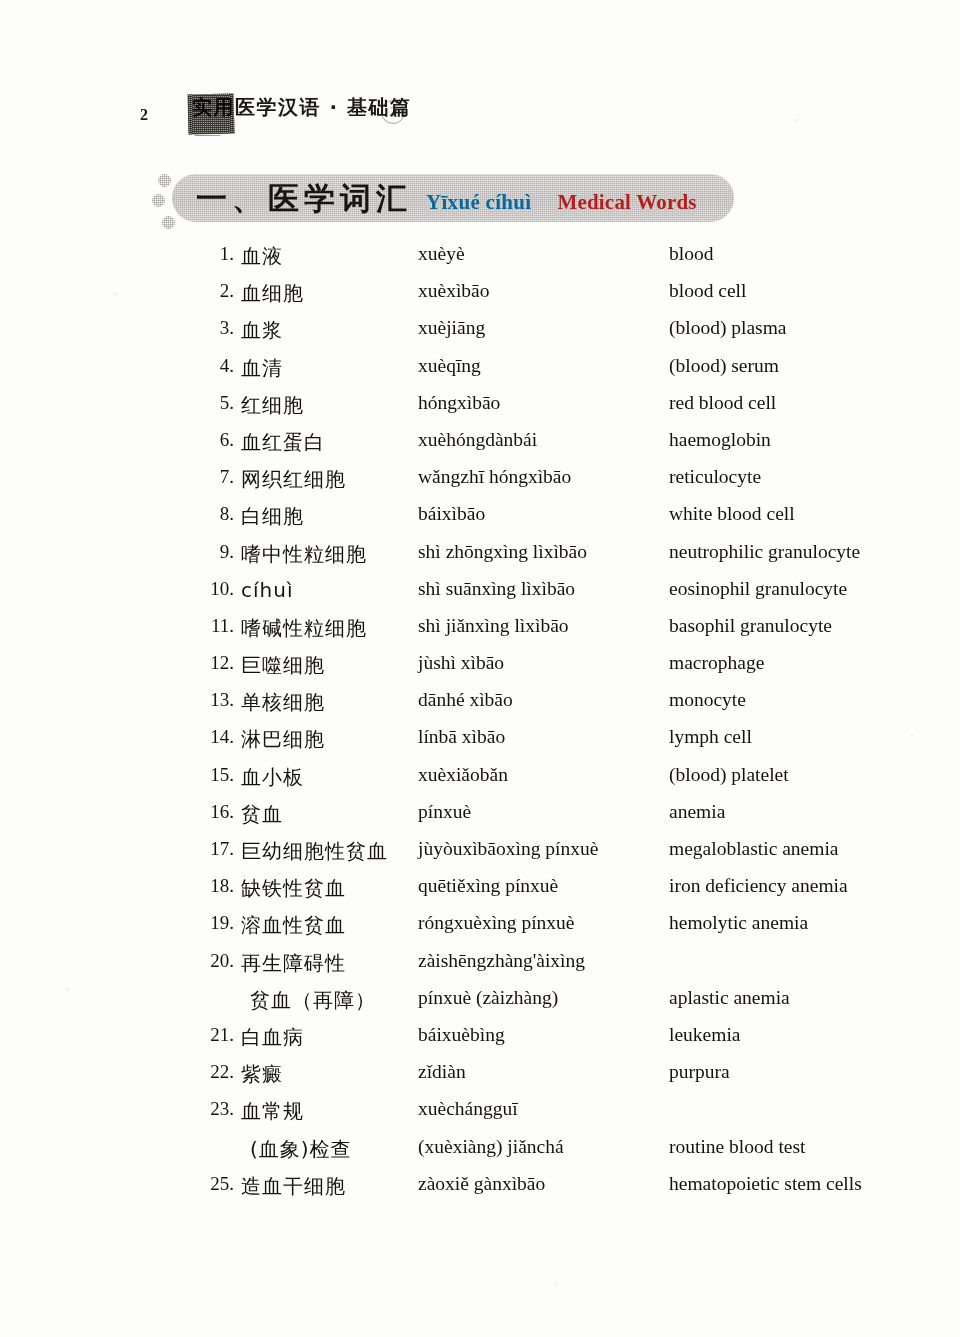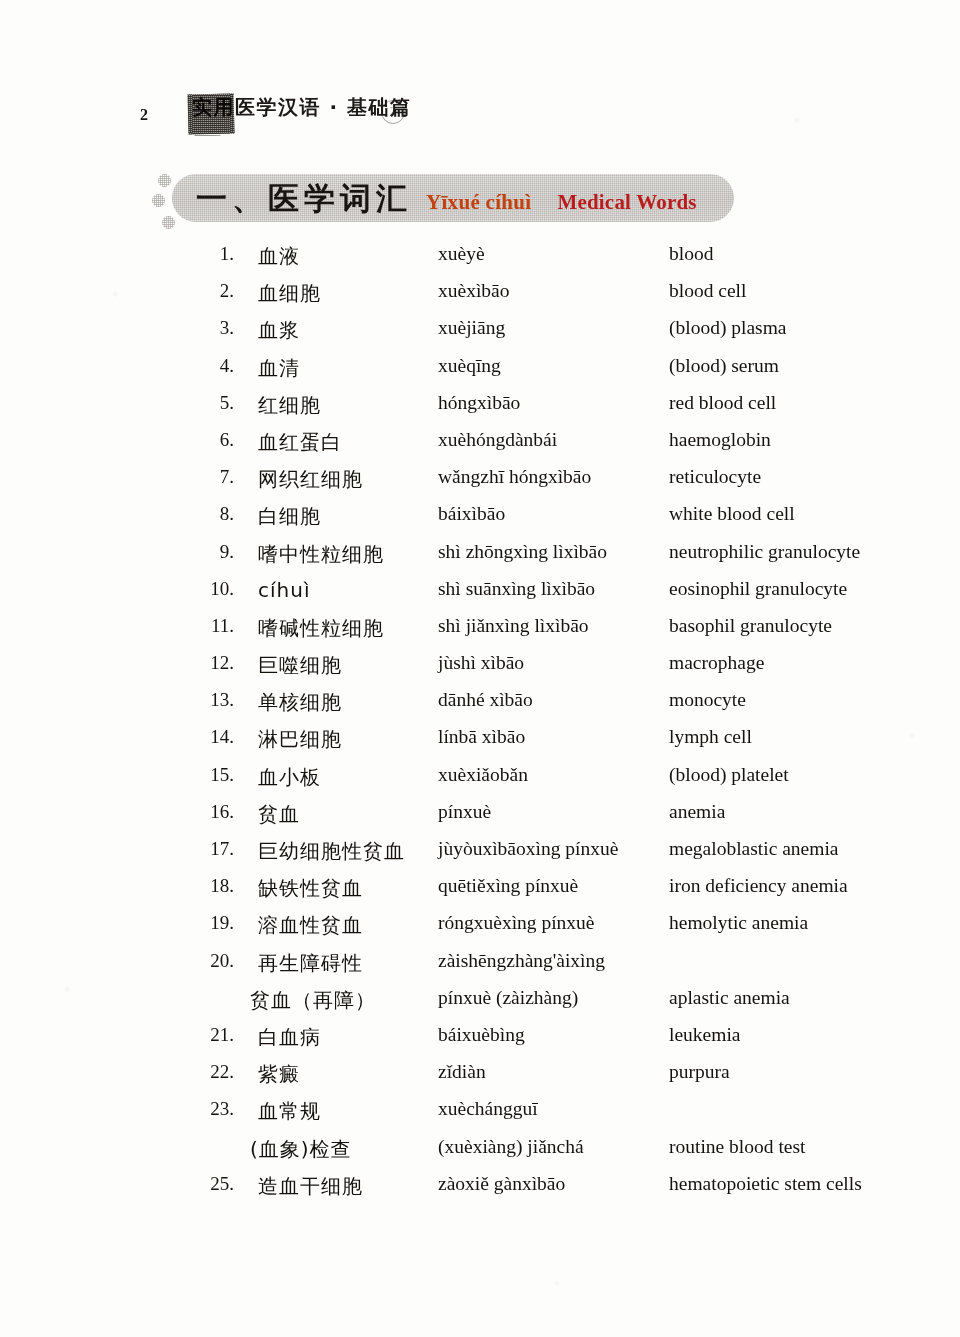--- a/index.html
+++ b/index.html
@@ -150,21 +150,21 @@
     font-family: "DejaVu Sans", "Liberation Sans", sans-serif;
     font-size: 31px;
     font-weight: 700;
     letter-spacing: 5px;
     color: #171411;
   }
   .banner-py {
     font-family: "Liberation Serif", "DejaVu Serif", serif;
     font-size: 21px;
     font-weight: 700;
-    color: #c2410c;
+    color: #0369a1;
     margin-left: 14px;
     letter-spacing: 0.3px;
   }
   .banner-en {
     font-family: "Liberation Serif", "DejaVu Serif", serif;
     font-size: 21px;
     font-weight: 700;
     color: #b91c1c;
     margin-left: 26px;
     letter-spacing: 0.2px;
@@ -186,31 +186,31 @@
     position: absolute;
     left: 186px;
     width: 48px;
     text-align: right;
     font-family: "Liberation Serif", "DejaVu Serif", serif;
     font-size: 19px;
     color: #17140f;
   }
   .v-cn {
     position: absolute;
-    left: 258px;
+    left: 241px;
     font-family: "DejaVu Sans", "Liberation Sans", sans-serif;
     font-size: 20px;
     color: #15120e;
     letter-spacing: 1px;
     white-space: nowrap;
   }
   .v-cn.indent { left: 250px; }
   .v-py {
     position: absolute;
-    left: 438px;
+    left: 418px;
     font-family: "Liberation Serif", "DejaVu Serif", serif;
     font-size: 19.5px;
     color: #15120e;
     white-space: nowrap;
   }
   .v-en {
     position: absolute;
     left: 669px;
     font-family: "Liberation Serif", "DejaVu Serif", serif;
     font-size: 19.5px;

